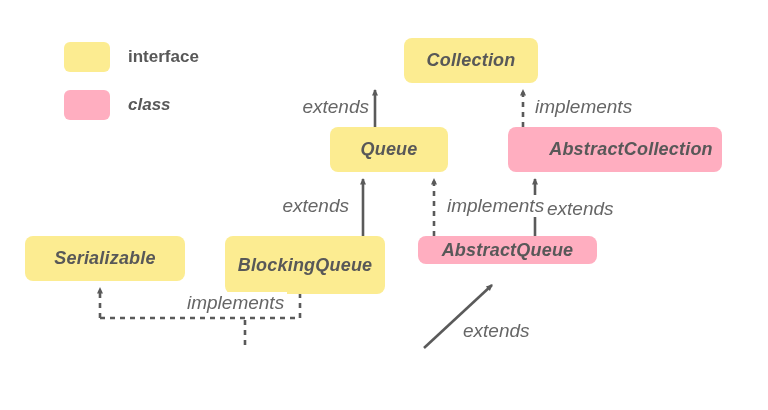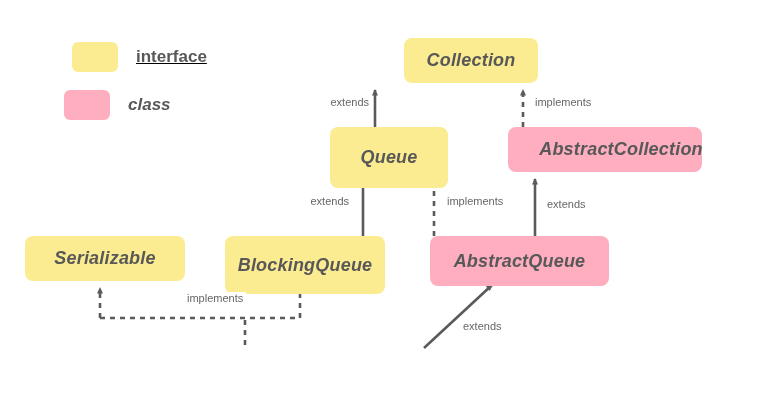--- a/index.html
+++ b/index.html
@@ -59,21 +59,22 @@
     font-style: italic;
     color: #585858;
     white-space: nowrap;
     letter-spacing: 0.2px;
   }
   .node.iface { background: #FCEC91; }
   .node.klass { background: #FFAEC0; }
   
   .edge-label {
     position: absolute;
-    font-size: 11px;
+    font-size: 19px;
+    font-style: italic;
     color: #666666;
     white-space: nowrap;
     background: #ffffff;
     padding: 0 3px;
   }
 </style>
 </head>
 <body>
 
 <div id="diagram-root">
@@ -121,51 +122,51 @@
 
       <line x1="300" y1="318" x2="300" y2="288" stroke="#5a5a5a" stroke-width="2.6" stroke-dasharray="5,5" marker-end="url(#arrowhead)"></line>
     </g>
 
      AbstractQueue (solid diagonal) --&gt;
     <g>
       <line x1="424" y1="348" x2="492" y2="285" stroke="#5a5a5a" stroke-width="2.6" marker-end="url(#arrowhead)"></line>
     </g>
   </svg>
 
-  <div class="legend-row" style="left:72px; top:42px;text-decoration:underline;">
+  <div class="legend-row" style="left:64px; top:42px;">
     <div class="legend-swatch" style="background:#FCEC91;"></div>
     <div class="legend-label">interface</div>
   </div>
 
   <div class="legend-row" style="left:64px; top:90px;font-style:italic;">
     <div class="legend-swatch" style="background:#FFAEC0;"></div>
     <div class="legend-label">class</div>
   </div>
 
   <div class="node iface" style="left:404px; top:38px; width:134px; height:45px;">
     <span class="node-label">Collection</span>
   </div>
 
-  <div class="node iface" style="left:330px; top:127px; width:118px; height:61px;">
+  <div class="node iface" style="left:330px; top:127px; width:118px; height:45px;">
     <span class="node-label">Queue</span>
   </div>
 
-  <div class="node klass" style="left:508px; top:127px; width:194px; height:45px;padding-left:32px;">
+  <div class="node klass" style="left:508px; top:127px; width:214px; height:45px;padding-left:32px;">
     <span class="node-label">AbstractCollection</span>
   </div>
 
   <div class="node iface" style="left:25px; top:236px; width:160px; height:45px;">
     <span class="node-label">Serializable</span>
   </div>
 
   <div class="node iface" style="left:225px; top:236px; width:160px; height:58px;">
     <span class="node-label">BlockingQueue</span>
   </div>
 
-  <div class="node klass" style="left:430px; top:236px; width:179px; height:50px;">
+  <div class="node klass" style="left:418px; top:236px; width:179px; height:28px;">
     <span class="node-label">AbstractQueue</span>
   </div>
 
 
   <div class="edge-label" style="left:372px; top:96px; transform:translateX(-100%);">extends</div>
 
   <div class="edge-label" style="left:532px; top:96px;">implements</div>
 
   <div class="edge-label" style="left:352px; top:195px; transform:translateX(-100%);">extends</div>
 

